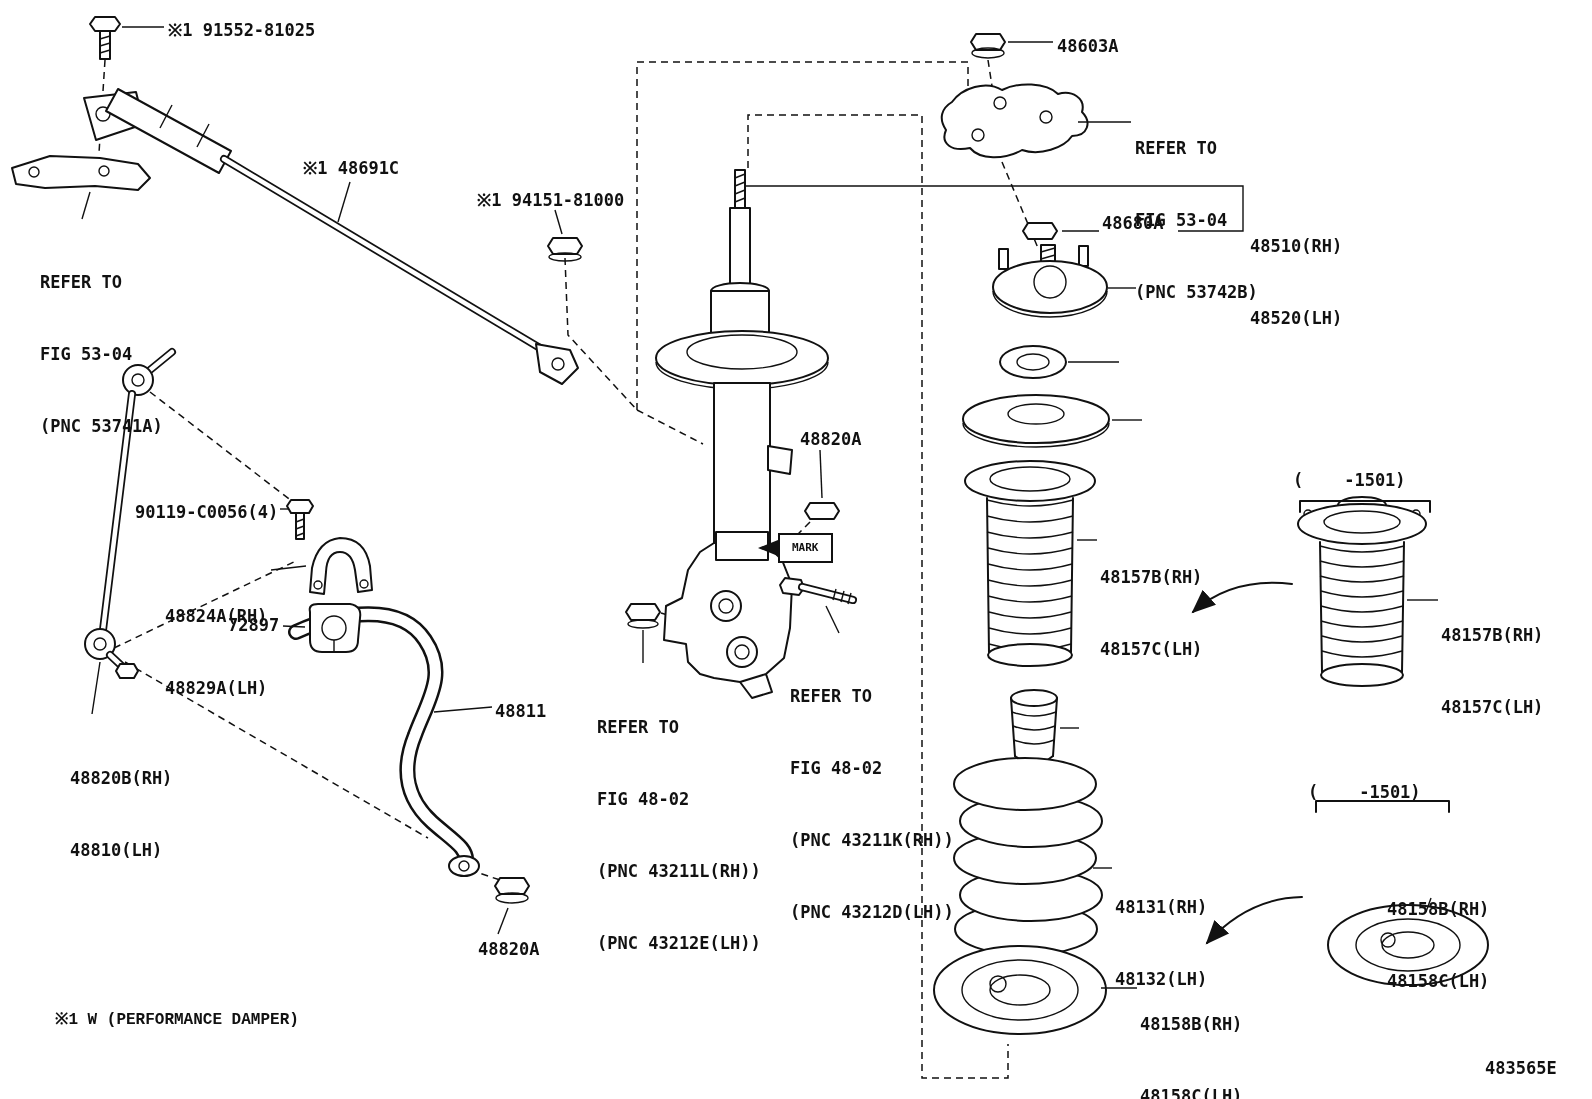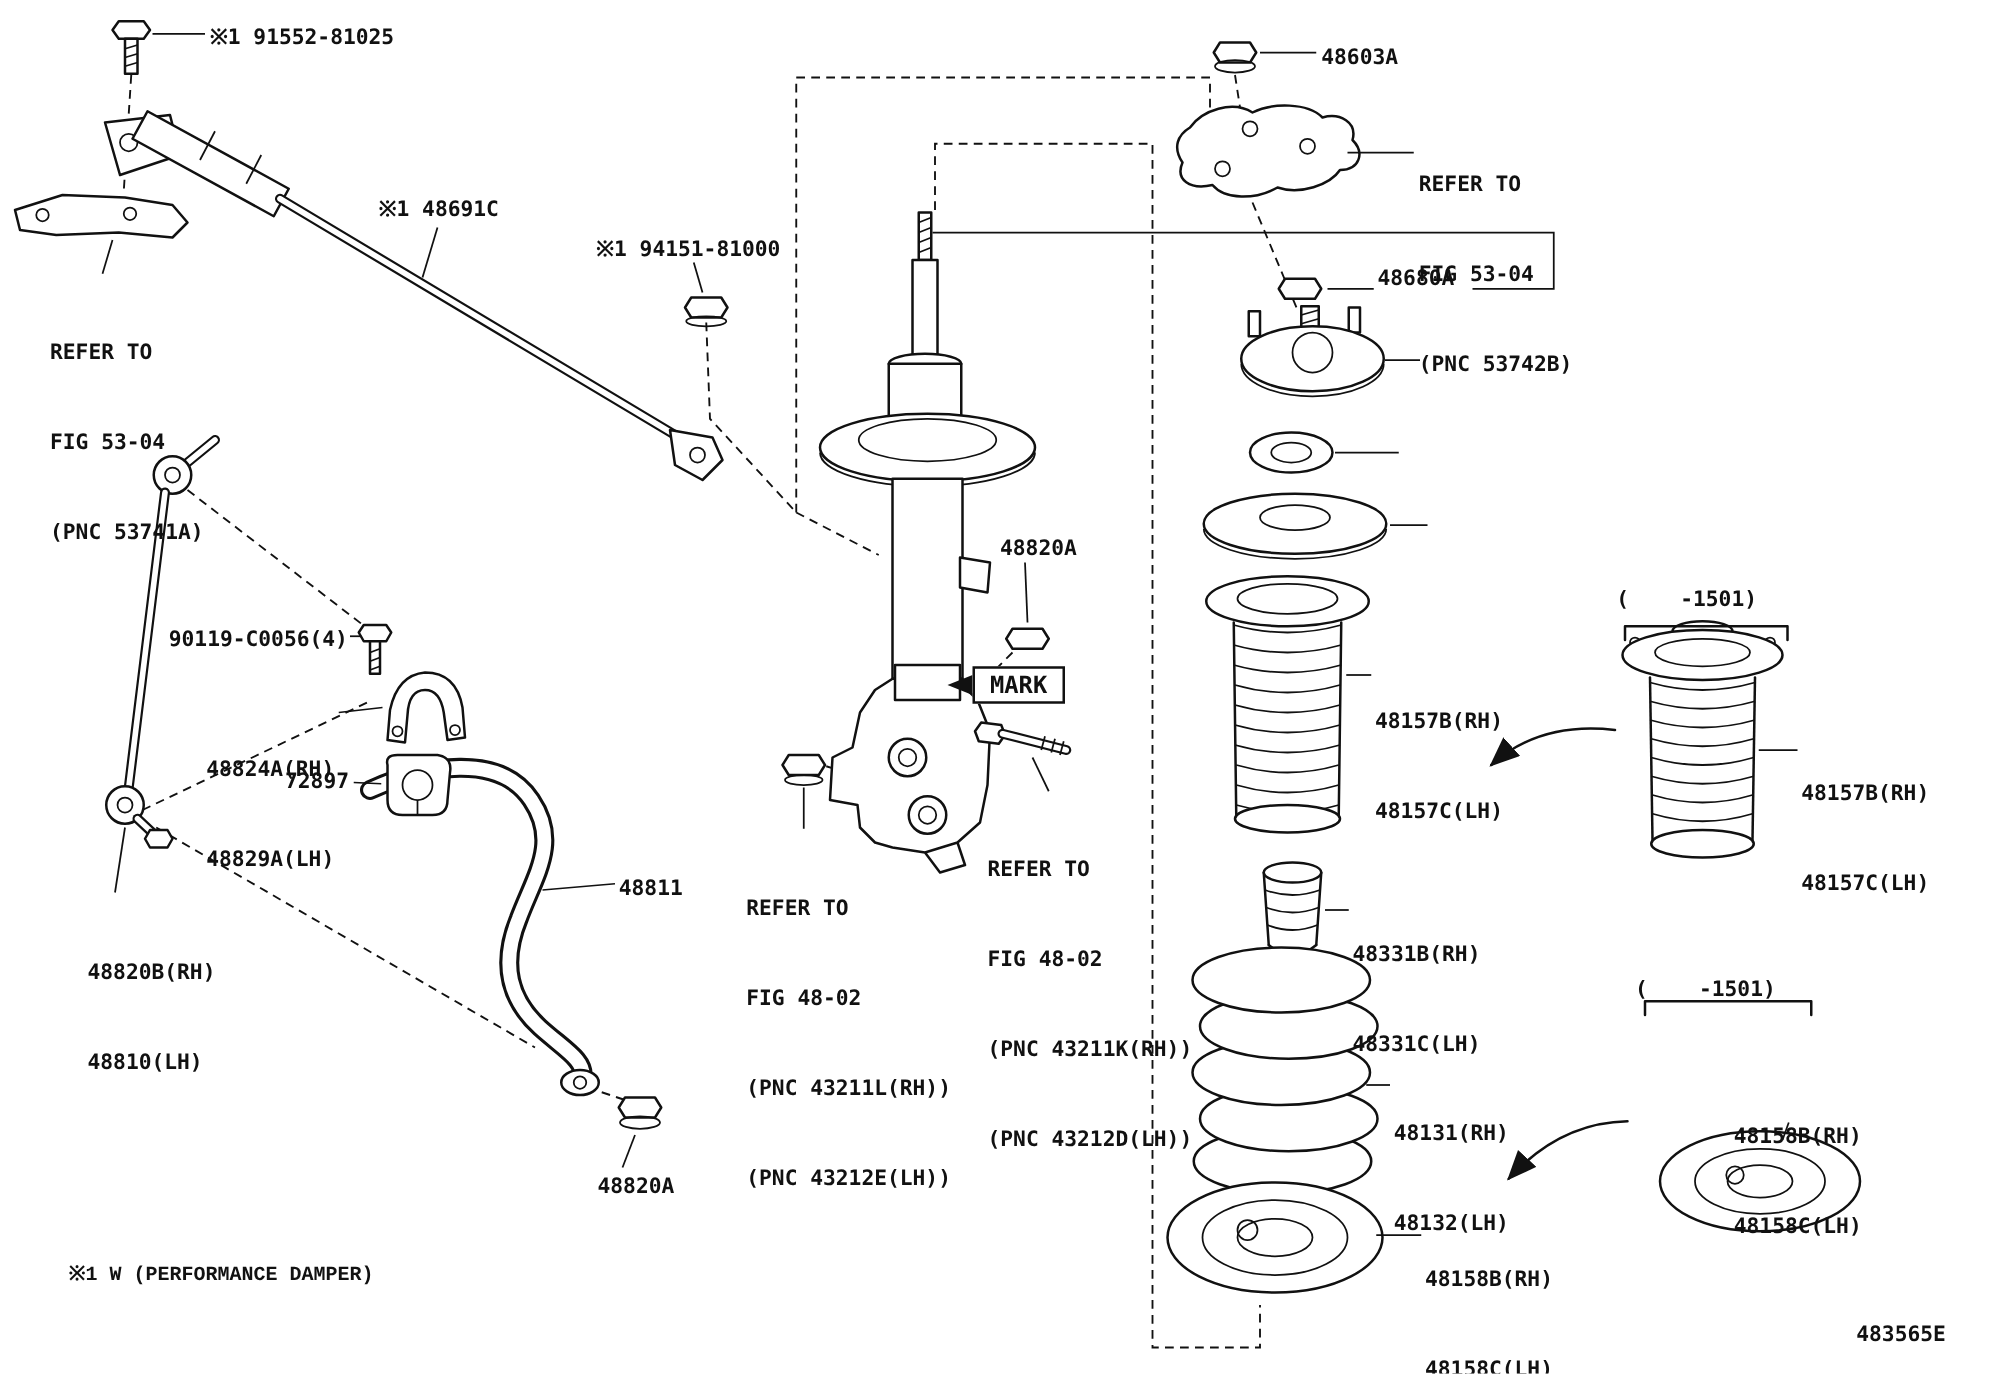--- a/index.html
+++ b/index.html
@@ -12,21 +12,21 @@
   svg .thin{stroke:#111;fill:none;stroke-width:1.4;}
   svg .dash{stroke:#111;fill:none;stroke-width:1.5;stroke-dasharray:7 5;}
   svg .wfill{fill:#fff;stroke:#111;stroke-width:2;stroke-linejoin:round;}
   svg .blk{fill:#111;stroke:none;}
   svg .tb{stroke:#111;fill:none;stroke-width:16;stroke-linecap:round;}
   svg .tw{stroke:#fff;fill:none;stroke-width:11;stroke-linecap:round;}
   svg .rb{stroke:#111;fill:none;stroke-width:8;stroke-linecap:round;}
   svg .rw{stroke:#fff;fill:none;stroke-width:4.5;stroke-linecap:round;}
   .lbl{position:absolute;font-size:17px;line-height:24px;white-space:pre;}
   .lbl div{white-space:pre;}
-  .mark-box{position:absolute;border:2px solid #111;background:#fff;font-size:19px;
+  .mark-box{position:absolute;border:2px solid #111;background:#fff;font-size:11px;
     line-height:24px;padding:1px 12px;}
   .small{font-size:16px;font-family:Liberation Mono, monospace;}
 </style>
 </head>
 <body>
 
 <div class="diagram">
 
 <svg width="1592" height="1099" viewBox="0 0 1592 1099">
   <defs>
@@ -298,42 +298,42 @@
 
 <div class="lbl" style="left:477px;top:188px">※1 94151-81000</div>
 <div class="lbl" style="left:1057px;top:34px">48603A</div>
 
 <div class="lbl" style="left:1135px;top:88px">
   <div>REFER TO</div>
   <div>FIG 53-04</div>
   <div>(PNC 53742B)</div>
 </div>
 
+<div class="lbl" style="left:1250px;top:186px">
+  <div>48510(RH)</div>
+  <div>48520(LH)</div>
+</div>
 
 <div class="lbl" style="left:1102px;top:211px">48680A</div>
 
 
 
 
 <div class="lbl" style="left:1100px;top:517px">
   <div>48157B(RH)</div>
   <div>48157C(LH)</div>
 </div>
 
 <div class="lbl" style="left:1293px;top:468px">(    -1501)</div>
 
 <div class="lbl" style="left:1441px;top:575px">
   <div>48157B(RH)</div>
   <div>48157C(LH)</div>
 </div>
 
-<div class="lbl" style="left:1082px;top:704px">
-  <div>48331B(RH)</div>
-  <div>48331C(LH)</div>
-</div>
 
 <div class="lbl" style="left:1115px;top:847px">
   <div>48131(RH)</div>
   <div>48132(LH)</div>
 </div>
 
 <div class="lbl" style="left:1308px;top:780px">(    -1501)</div>
 
 <div class="lbl" style="left:1387px;top:849px">
   <div>48158B(RH)</div>

